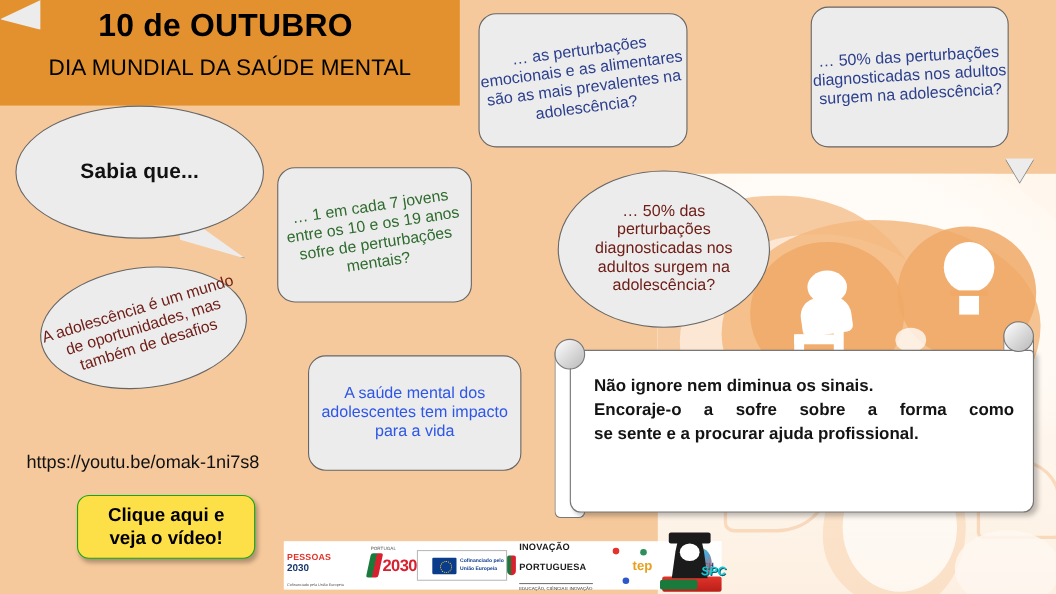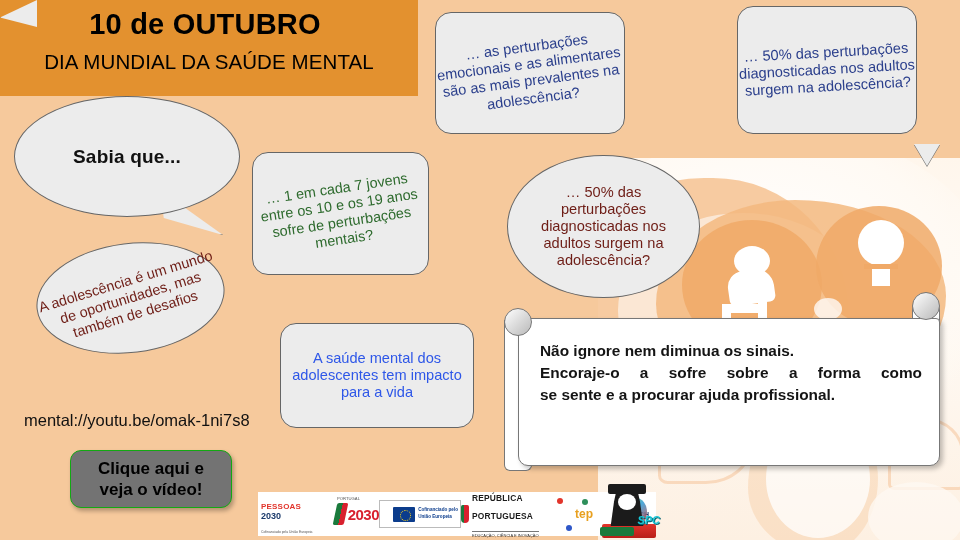--- a/index.html
+++ b/index.html
@@ -97,21 +97,21 @@
   
   #b5{left:36px;top:243px;width:189px;height:110px;border-radius:50%;transform:rotate(-7deg);}
   #b5 .tx{font-size:14.4px;color:#6E1D16;transform:translateY(-50%) rotate(-10deg);}
 
   
   #b6{left:280px;top:323px;width:194px;height:105px;border-radius:16px;}
   #b6 .tx{font-size:14.6px;color:#2E57E8;}
 
   
   #url{position:absolute;left:24px;top:411px;font-size:16.5px;color:#111;}
-  #cta{position:absolute;left:70px;top:450px;width:160px;height:56px;background:#737373;
+  #cta{position:absolute;left:70px;top:450px;width:160px;height:56px;background:#fde047;
     border:1.2px solid #13A913;border-radius:11px;box-shadow:2px 3px 4px rgba(0,0,0,.28);}
   #cta .tx{position:absolute;left:0;right:0;top:50%;transform:translateY(-50%);text-align:center;
     font-size:17px;font-weight:bold;color:#000;line-height:1.25;}
 
   
   #scroll{position:absolute;left:500px;top:310px;width:440px;height:154px;}
   .scr-paper{position:absolute;left:18px;top:8px;width:420px;height:146px;background:#fff;
     border:1.2px solid #777;border-radius:4px 4px 10px 10px;box-shadow:3px 3px 5px rgba(0,0,0,.25);}
   .scr-roll{position:absolute;width:26px;height:26px;border-radius:50%;
     background:linear-gradient(135deg,#fff 0%,#d8d8d8 55%,#b9b9b9 100%);border:1.2px solid #777;}
@@ -246,21 +246,21 @@
 
   <div class="bub" id="b5">
     <div class="tx">A adolescência é um mundo de oportunidades, mas também de desafios</div>
   </div>
 
   <div class="bub" id="b6">
     <div class="tx">A saúde mental dos adolescentes tem impacto para a vida</div>
 
   </div>
 
-  <div id="url">mental://youtu.be/omak-1ni7s8</div>
+  <div id="url">https://youtu.be/omak-1ni7s8</div>
 
   <div id="cta">
     <div class="tx">
       <span>Clique aqui e</span><br>
       <span>veja o vídeo!</span>
     </div>
   </div>
 
   <div id="scroll">
     <div class="scr-stem l"></div>
@@ -291,21 +291,21 @@
           <span class="star"></span>
         </span>
       <span class="t">
         <span>Cofinanciado pelo</span><br>
         <span>União Europeia</span>
       </span>
     </div>
     <div class="lg lg-rp">
       <span class="shield"></span>
       <span class="tw">
-        <span class="t1">REPÚBLICA</span><br>
+        <span class="t1">INOVAÇÃO</span><br>
         <span class="t1">PORTUGUESA</span>
         <span class="t2">EDUCAÇÃO, CIÊNCIA E INOVAÇÃO</span>
       </span>
     </div>
     <div class="lg lg-tep">
       <span class="d1"></span>
       <span class="d2"></span>
       <span class="d3"></span>
       <span>tep</span>
     </div>

